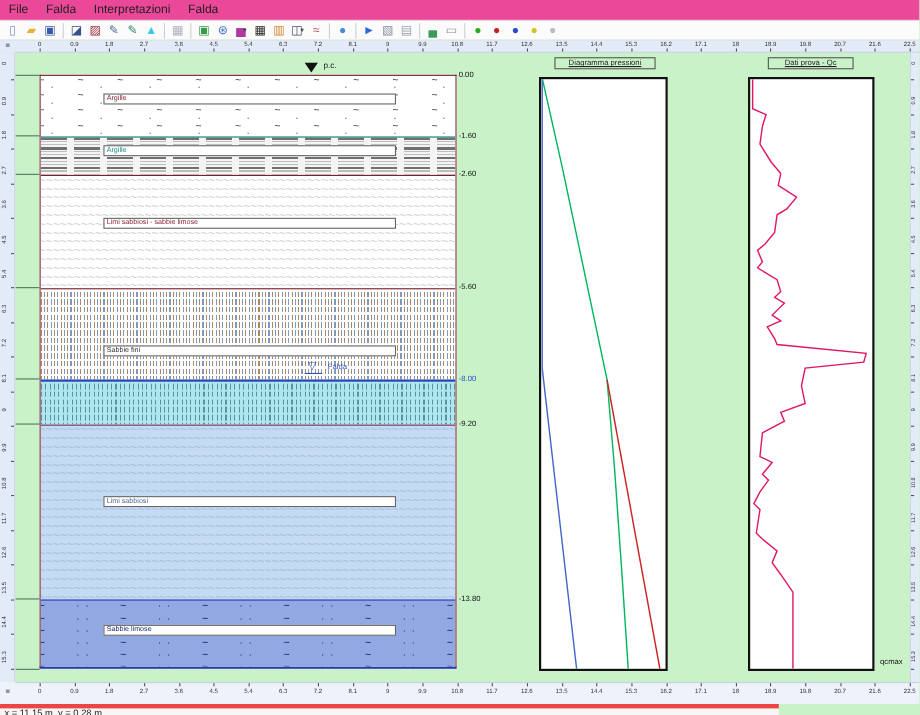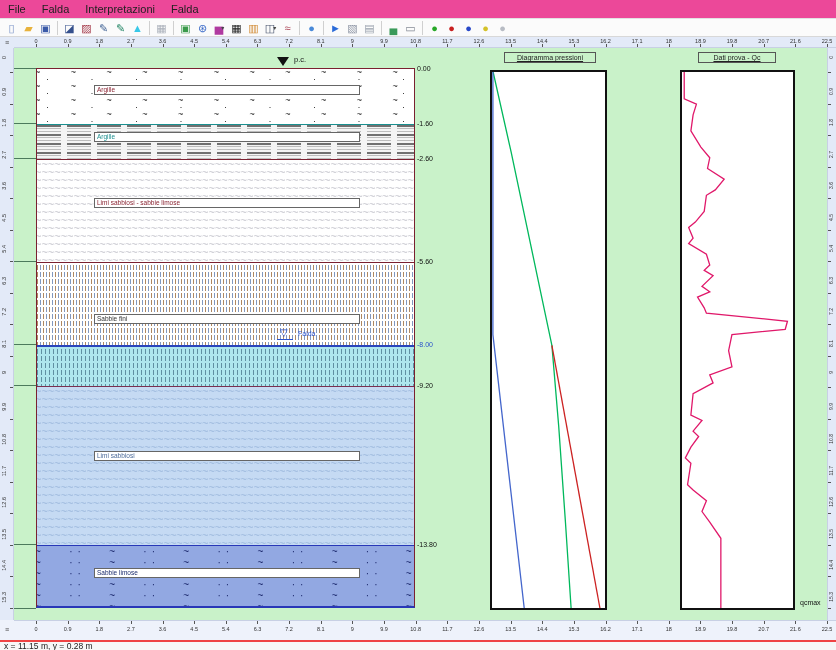--- a/index.html
+++ b/index.html
@@ -46,21 +46,21 @@
 .panel svg{display:block;width:100%;height:100%}
 .panel-title{position:absolute;top:4px;font-size:7px;text-decoration:underline;border:1px solid #555;padding:1px 3px;color:#222;text-align:center;background:transparent}
 #pressure-title{left:490px;width:92px}
 #qc-title{left:684px;width:78px}
 #qcmax-label{position:absolute;left:786px;top:551px;font-size:7px;color:#111}
 #pc-marker{position:absolute;left:263px;top:9px;width:0;height:0;border-left:6px solid transparent;border-right:6px solid transparent;border-top:9px solid #111}
 #pc-label{position:absolute;left:280px;top:7px;font-size:7.5px;color:#111}
 #falda-tri{position:absolute;left:266px;top:280px;font-size:10px;color:#2a52cc;line-height:10px}
 #falda-line{position:absolute;left:263px;top:291px;width:16px;height:1px;background:#2a52cc}
 #falda-label{position:absolute;left:284px;top:282px;font-size:7px;color:#2a52cc}
-.statusbar{position:absolute;left:0;top:640px;width:836px;height:10px;background:#f7f7f7;border-top:2px solid #ef4444;font-size:8.5px;color:#222;padding-left:4px;line-height:9px}
+.statusbar{position:absolute;left:0;top:640px;width:708px;height:10px;background:#f7f7f7;border-top:4px solid #ef4444;font-size:8.5px;color:#222;padding-left:4px;line-height:9px}
 </style>
 </head>
 <body>
 
 <div class="menubar" id="menubar">
     <div class="menu-item">File</div>
     <div class="menu-item">Falda</div>
     <div class="menu-item">Interpretazioni</div>
     <div class="menu-item">Falda</div>
   </div>

